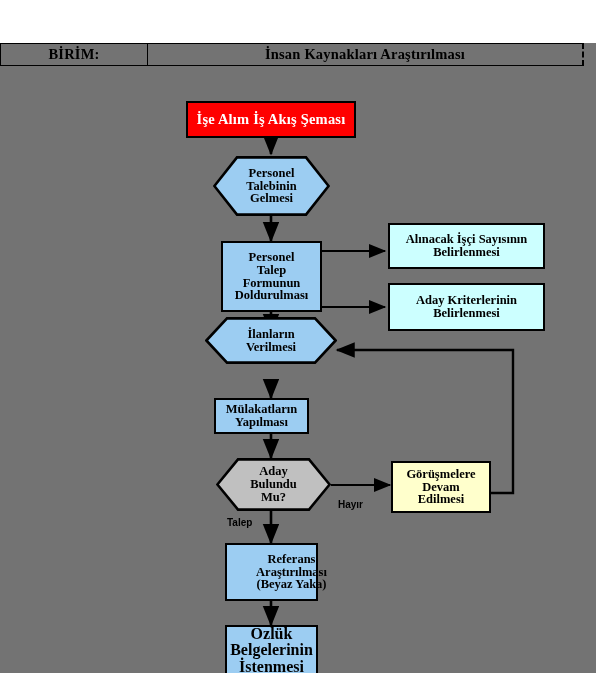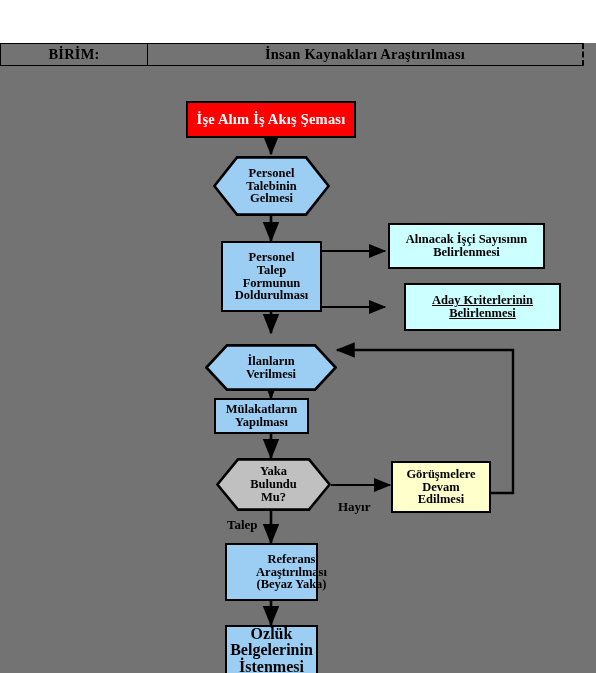--- a/index.html
+++ b/index.html
@@ -95,23 +95,23 @@
     font-size: 14.5px;
     letter-spacing: 0.2px;
   }
 
   .blue   { background: #9CCDF2; }
   .cyan   { background: #CCFFFF; }
   .yellow { background: #FFFFCC; }
 
   .edge-label {
     position: absolute;
-    font-family: Liberation Serif, serif;
+    font-family: Liberation Sans, sans-serif;
     font-weight: bold;
-    font-size: 13px;
+    font-size: 10px;
     color: #000000;
     pointer-events: auto;
   }
 
   svg.connectors {
     position: absolute;
     left: 0;
     top: 0;
     width: 596px;
     height: 673px;
@@ -178,39 +178,39 @@
     </div>
 
     <div class="node rect blue" style="left:221px; top:198px; width:101px; height:71px; font-size:12.5px;">Personel
 Talep
 Formunun
 Doldurulması</div>
 
     <div class="node rect cyan" style="left:388px; top:180px; width:157px; height:46px; font-size:12.5px;">Alınacak İşçi Sayısının
 Belirlenmesi</div>
 
-    <div class="node rect cyan" style="left:404px; top:240px; width:157px; height:48px; font-size:12.5px;text-decoration:underline;">Aday Kriterlerinin
+    <div class="node rect cyan" style="left:388px; top:240px; width:157px; height:48px; font-size:12.5px;">Aday Kriterlerinin
 Belirlenmesi</div>
 
-    <div class="node hex" style="left:205px; top:301px; width:132px; height:47px; font-size:12.5px;">
+    <div class="node hex" style="left:205px; top:274px; width:132px; height:47px; font-size:12.5px;">
       <svg class="hex-shape" viewBox="0 0 132 47" preserveAspectRatio="none">
         <polygon points="22,1.4 110,1.4 130.6,23.5 110,45.6 22,45.6 1.4,23.5" fill="#9CCDF2" stroke="#000000" stroke-width="2.6"></polygon>
       </svg>
       <span class="hex-label">İlanların
 Verilmesi</span>
     </div>
 
     <div class="node rect blue" style="left:214px; top:355px; width:95px; height:36px; font-size:12.5px;">Mülakatların
 Yapılması</div>
 
     <div class="node hex" style="left:216px; top:415px; width:115px; height:53px; font-size:12.5px;">
       <svg class="hex-shape" viewBox="0 0 115 53" preserveAspectRatio="none">
         <polygon points="22,1.4 93,1.4 113.6,26.5 93,51.6 22,51.6 1.4,26.5" fill="#C0C0C0" stroke="#000000" stroke-width="2.6"></polygon>
       </svg>
-      <span class="hex-label">Yaka
+      <span class="hex-label">Aday
 Bulundu
 Mu?</span>
     </div>
 
     <div class="node rect yellow" style="left:391px; top:418px; width:100px; height:52px; font-size:12.5px;">Görüşmelere
 Devam
 Edilmesi</div>
 
     <div class="node rect blue" style="left:225px; top:500px; width:93px; height:58px; font-size:12.5px;padding-left:40px;">Referans
 Araştırılması

